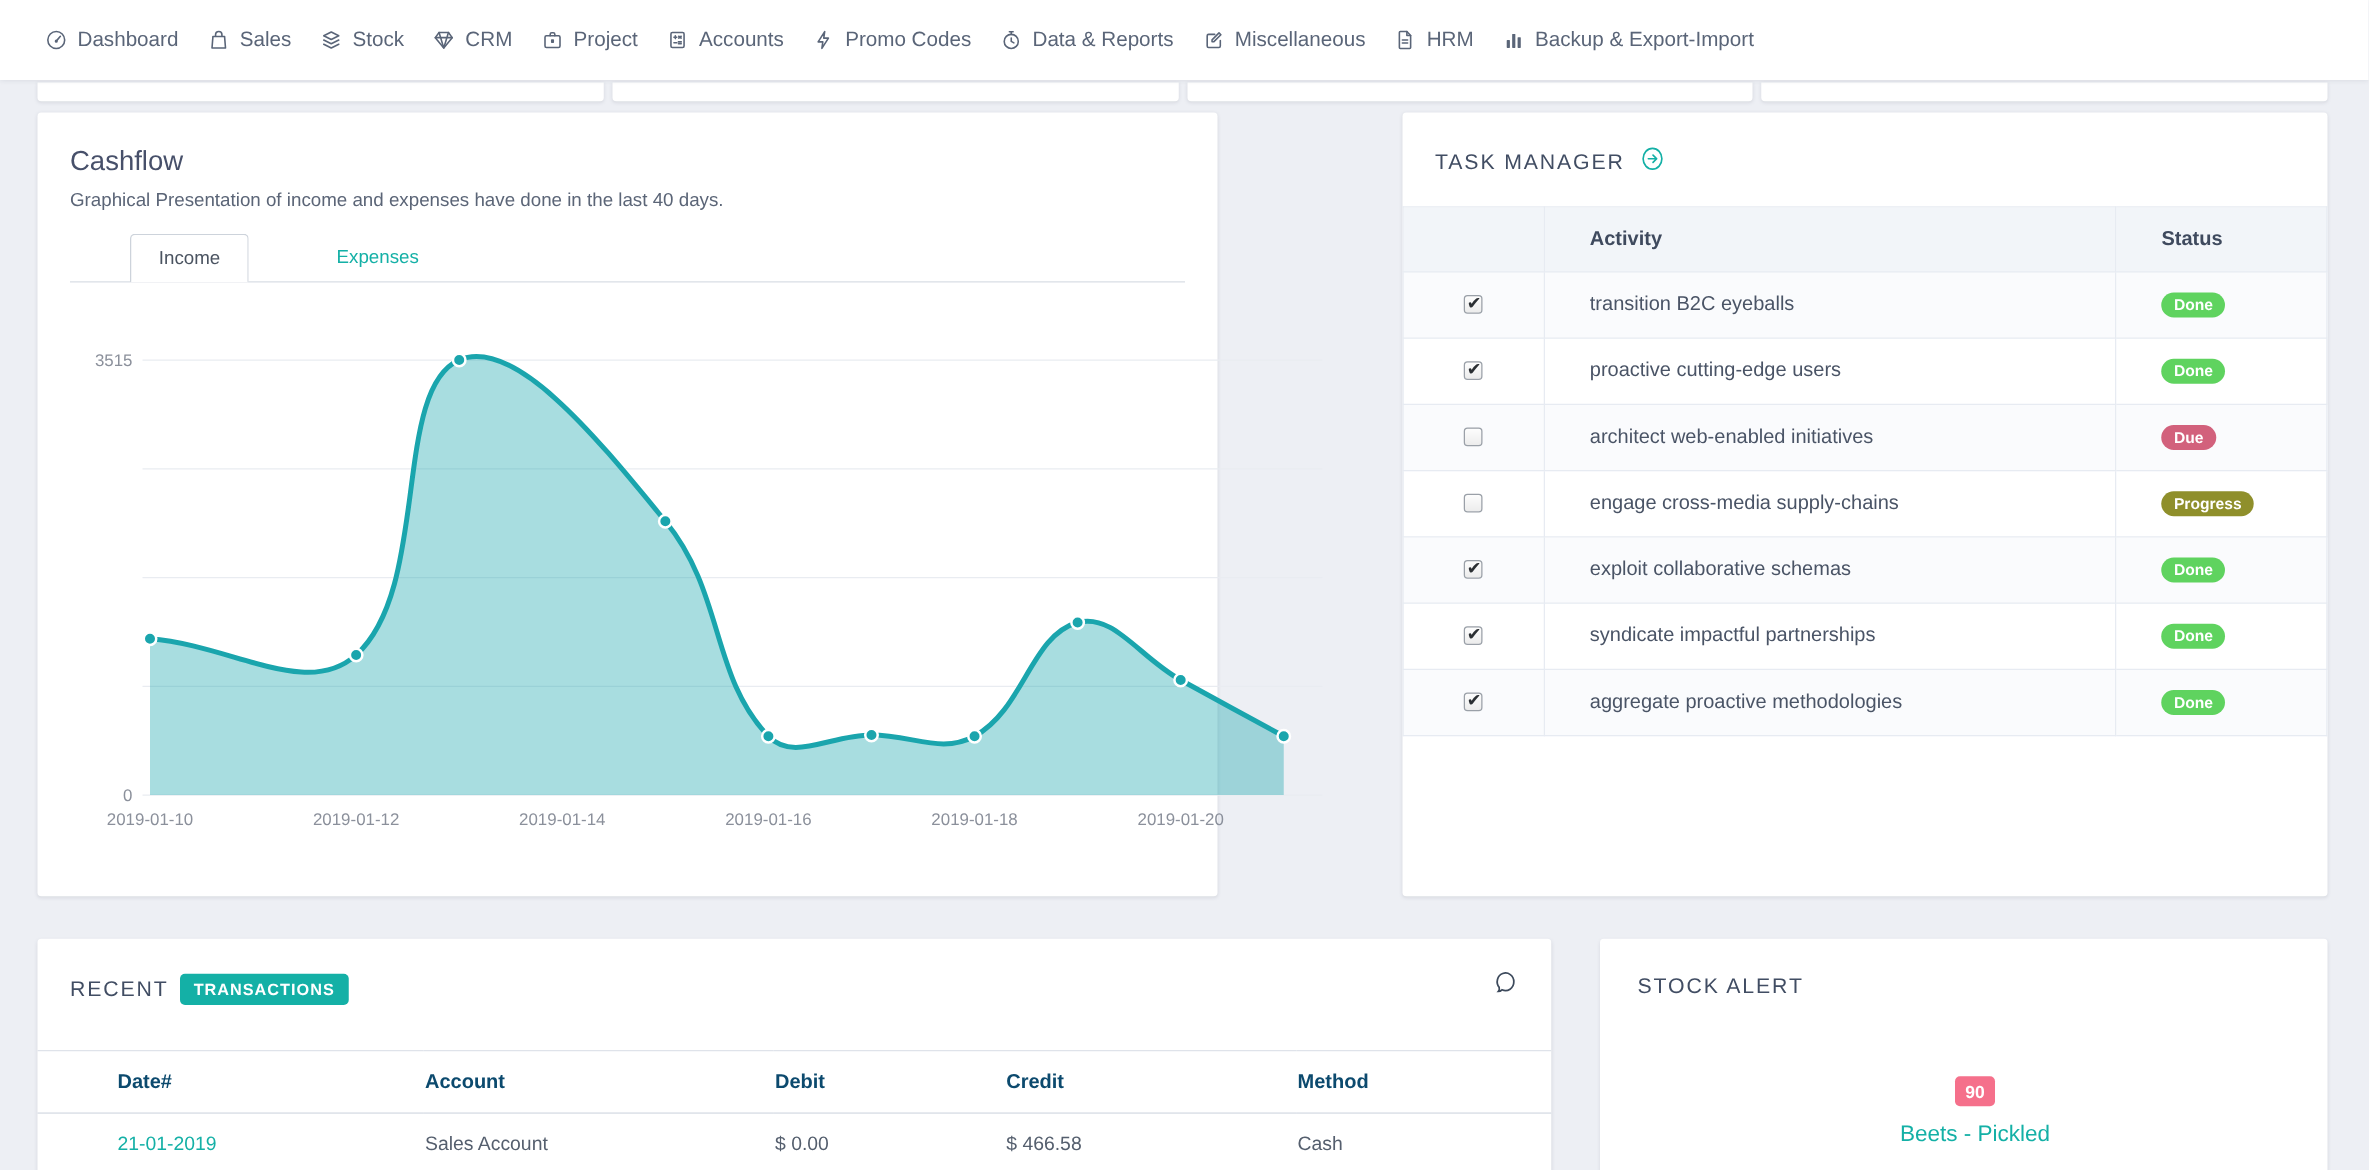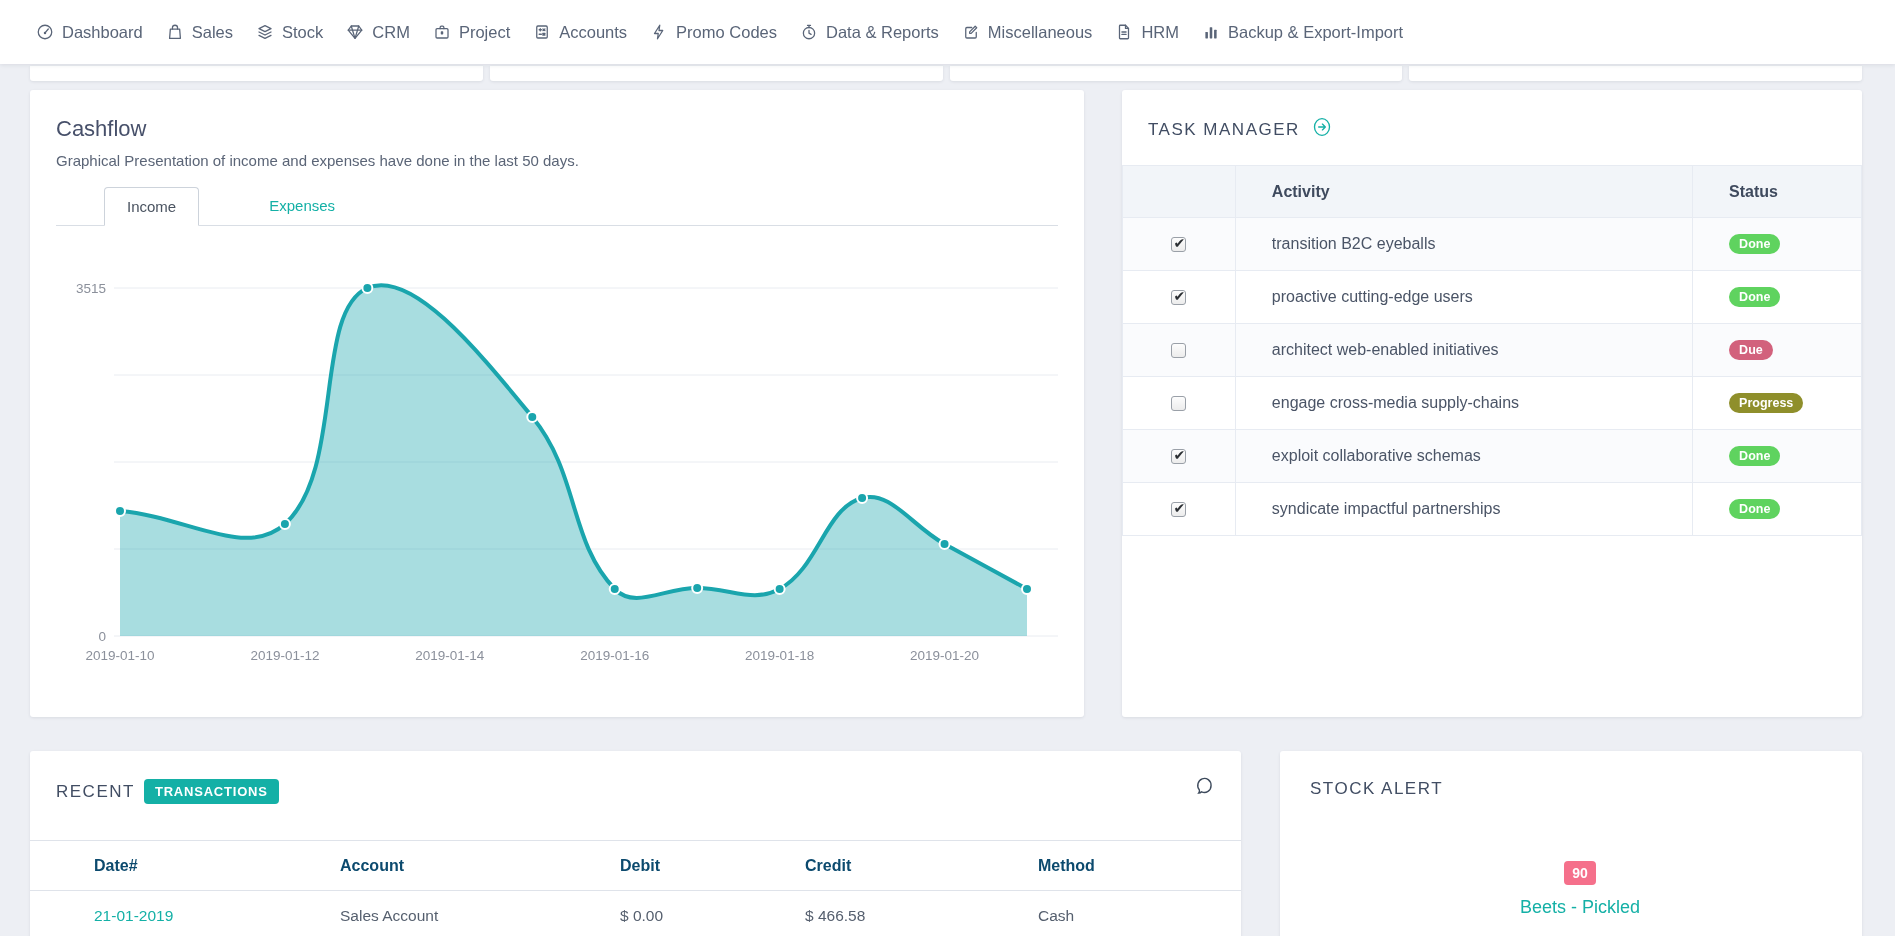--- a/index.html
+++ b/index.html
@@ -29,21 +29,21 @@
     display:flex;align-items:center;gap:8px;cursor:pointer;
     color:#5a6578;font-size:16.5px;font-weight:500;text-decoration:none;white-space:nowrap;
   }
   .nav-item svg{stroke:#5a6578;fill:none;stroke-width:1.7;stroke-linecap:round;stroke-linejoin:round;}
   .nav-item svg.filled{fill:#5a6578;stroke:none;}
   
   .partial-row{position:absolute;top:66px;left:30px;width:1832px;display:flex;gap:7px;}
   .partial-card{flex:1;height:15px;background:#fff;border-radius:0 0 3px 3px;box-shadow:0 1px 3px rgba(40,50,70,.10);}
   
   .card{position:absolute;background:#fff;border-radius:3px;box-shadow:0 1px 3px rgba(40,50,70,.10);}
-  #cashflow-card{left:30px;top:90px;width:1054px;height:627px;}
+  #cashflow-card{left:30px;top:90px;width:944px;height:627px;}
   #task-card{left:1122px;top:90px;width:740px;height:627px;}
   #recent-card{left:30px;top:751px;width:1211px;height:240px;}
   #stock-card{left:1280px;top:751px;width:582px;height:240px;}
   
   .cash-head{padding:26px 26px 0 26px;}
   .cash-title{font-size:22px;font-weight:500;color:#47506a;margin:0 0 10px 0;}
   .cash-sub{font-size:15px;color:#5b6577;margin:0;}
   .tabs{display:flex;margin-top:18px;border-bottom:1px solid #d9dee5;}
   .tab{font-size:15px;padding:10px 22px;cursor:pointer;border-radius:4px 4px 0 0;margin-left:48px;}
   .tab.active{border:1px solid #cdd3db;border-bottom:1px solid #fff;margin-bottom:-1px;color:#4a5360;background:#fff;}
@@ -204,21 +204,21 @@
 <div class="partial-row">
   <div class="partial-card"></div>
   <div class="partial-card"></div>
   <div class="partial-card"></div>
   <div class="partial-card"></div>
 </div>
 
 <div class="card" id="cashflow-card">
   <div class="cash-head">
     <h2 class="cash-title">Cashflow</h2>
-    <p class="cash-sub">Graphical Presentation of income and expenses have done in the last 50 days.</p>
+    <p class="cash-sub">Graphical Presentation of income and expenses have done in the last 40 days.</p>
     <div class="tabs">
       <div class="tab active">Income</div>
       <div class="tab inactive">Expenses</div>
     </div>
   </div>
   <svg id="cashflow-chart" width="1040" height="436" viewBox="0 0 1040 436">
       <line x1="84" y1="396" x2="1028" y2="396" stroke="#e9ecf1" stroke-width="1"></line>
       <line x1="84" y1="309" x2="1028" y2="309" stroke="#e9ecf1" stroke-width="1"></line>
       <line x1="84" y1="222" x2="1028" y2="222" stroke="#e9ecf1" stroke-width="1"></line>
       <line x1="84" y1="135" x2="1028" y2="135" stroke="#e9ecf1" stroke-width="1"></line>
@@ -288,20 +288,25 @@
       <tr>
         <td class="col-check"><input type="checkbox" class="task-check" checked="checked" style=""></td>
         <td class="col-activity">exploit collaborative schemas</td>
         <td class="col-status"><span class="status-badge" data-status="Done">Done</span></td>
       </tr>
       <tr>
         <td class="col-check"><input type="checkbox" class="task-check" checked="checked" style=""></td>
         <td class="col-activity">syndicate impactful partnerships</td>
         <td class="col-status"><span class="status-badge" data-status="Done">Done</span></td>
       </tr>
+      <tr>
+        <td class="col-check"><input type="checkbox" class="task-check" checked="checked" style=""></td>
+        <td class="col-activity">aggregate proactive methodologies</td>
+        <td class="col-status"><span class="status-badge" data-status="Done">Done</span></td>
+      </tr>
     </tbody>
   </table>
 </div>
 
 <div class="card" id="recent-card">
   <div class="panel-title">
     <span>RECENT</span>
     <span class="title-badge">TRANSACTIONS</span>
   </div>
   <span class="card-corner-icon">

